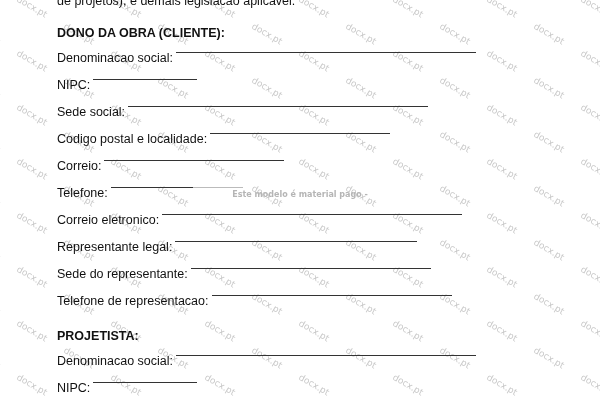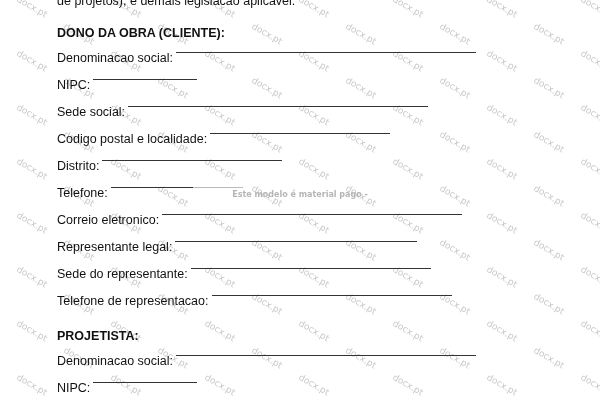--- a/index.html
+++ b/index.html
@@ -170,21 +170,21 @@
       <span class="label">Codigo postal e localidade:</span>
       <span class="blank" style="width:180px;"></span>
     </div>
 
     <div class="field" style="top:105px;">
       <span class="label">Sede social:</span>
       <span class="blank" style="width:300px;"></span>
     </div>
 
     <div class="field" style="top:159px;">
-      <span class="label">Distrito:</span>
+      <span class="label">Correio:</span>
       <span class="blank" style="width:180px;"></span>
     </div>
 
     <div class="field" style="top:186px;">
       <span class="label">Telefone:</span>
       <span class="blank" style="width:82px;"></span>
       <span class="blank" style="width:50px; border-bottom-color:#bbb;"></span>
     </div>
 
     <div class="field" style="top:213px;">

